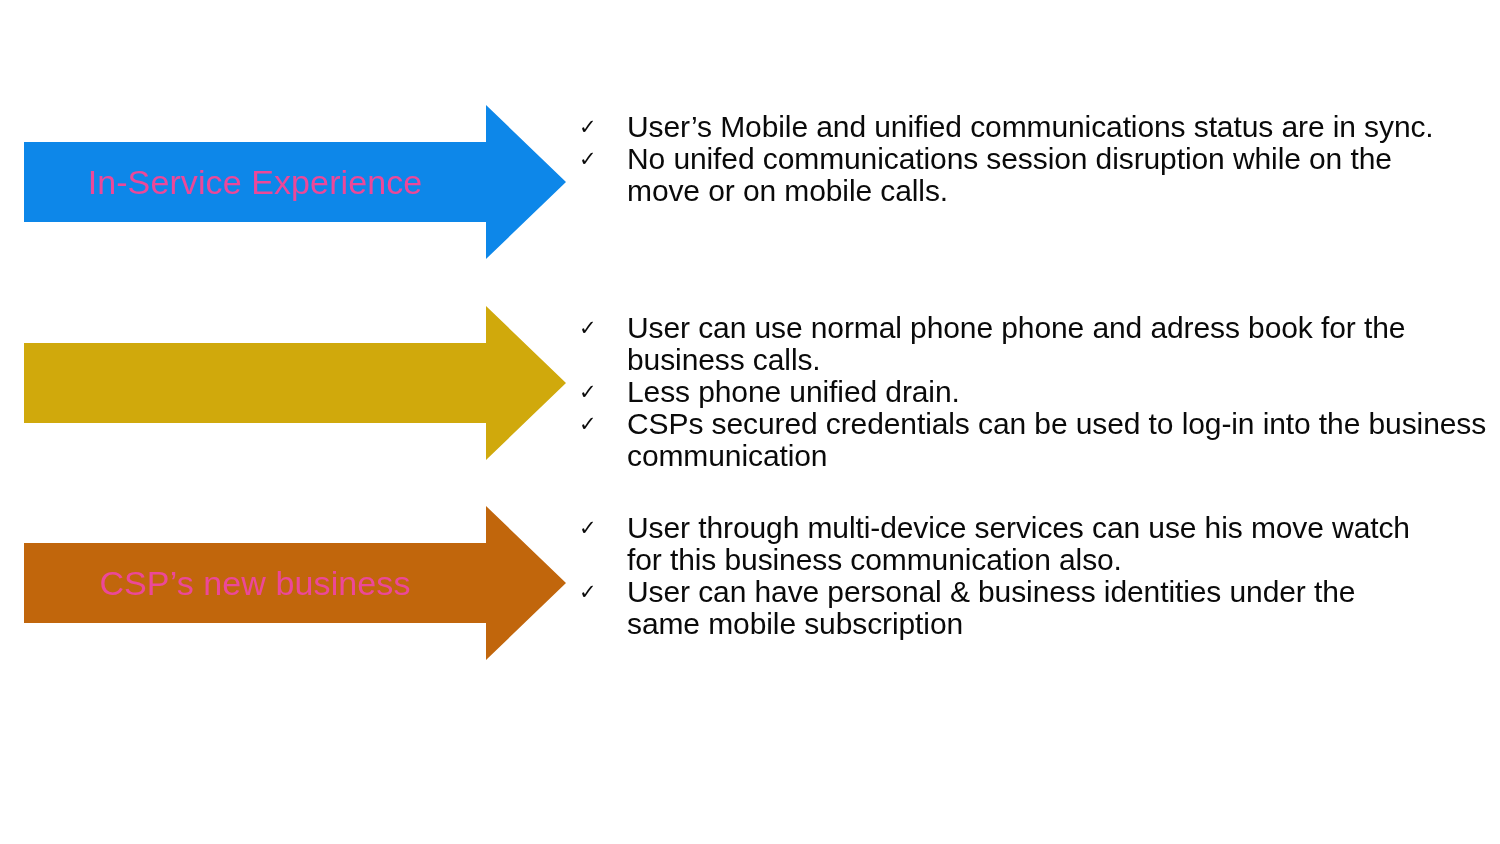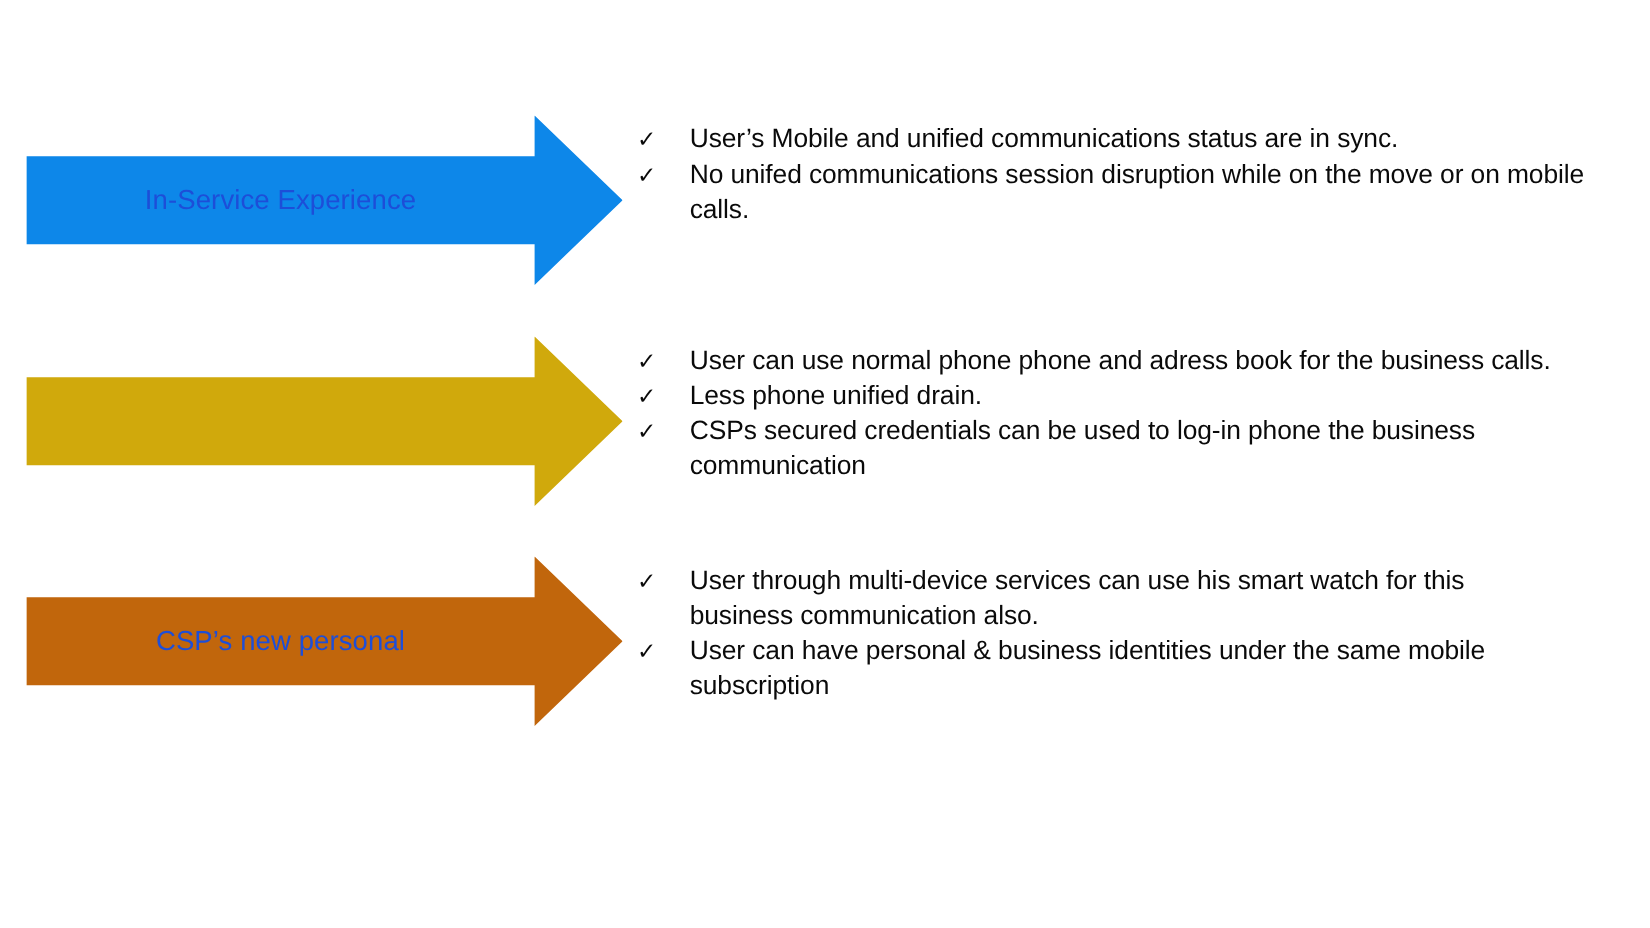--- a/index.html
+++ b/index.html
@@ -48,22 +48,22 @@
   }
   .arrow-label {
     position: absolute;
     left: 0;
     top: 0;
     width: 462px;   
     height: 154px;
     display: flex;
     align-items: center;
     justify-content: center;
-    color: #1d4ed8;
-    font-size: 25px;
+    color: #ec4899;
+    font-size: 34px;
     font-weight: 400;
     letter-spacing: 0.1px;
     line-height: 1.2;
     white-space: nowrap;
     pointer-events: none;
   }
 
   
   .bullets {
     position: absolute;
@@ -83,21 +83,21 @@
     font-size: 21px;
     line-height: 32px;
     color: #0a0a0a;
     font-family: "DejaVu Sans", sans-serif;
     text-align: left;
     padding-left: 4px;
     box-sizing: border-box;
   }
   .bullet-text {
     flex: 1 1 auto;
-    font-size: 24px;
+    font-size: 30px;
     line-height: 32px;
     color: #0a0a0a;
     letter-spacing: -0.1px;
   }
 
   
   .row-1 .bullets { width: 880px; }
   .row-2 .bullets { width: 912px; }
   .row-3 .bullets { width: 845px; }
 </style>
@@ -139,38 +139,38 @@
       <div class="bullet">
         <span class="bullet-check">✓</span>
         <span class="bullet-text">User can use normal phone phone and adress book for the business calls.</span>
       </div>
       <div class="bullet">
         <span class="bullet-check">✓</span>
         <span class="bullet-text">Less phone unified drain.</span>
       </div>
       <div class="bullet">
         <span class="bullet-check">✓</span>
-        <span class="bullet-text">CSPs secured credentials can be used to log-in phone the business communication</span>
+        <span class="bullet-text">CSPs secured credentials can be used to log-in into the business communication</span>
       </div>
     </div>
   </div>
 
   <div class="row row-3">
 
     <div class="arrow">
       <svg viewBox="0 0 542 154" preserveAspectRatio="none">
         <polygon points="0,37 462,37 462,0 542,77 462,154 462,117 0,117" fill="#C1660C" id="arrow-fill-2"></polygon>
       </svg>
-      <div class="arrow-label">CSP’s new personal</div>
+      <div class="arrow-label">CSP’s new business</div>
     </div>
 
     <div class="bullets">
       <div class="bullet">
         <span class="bullet-check">✓</span>
-        <span class="bullet-text">User through multi-device services can use his smart watch for this business communication also.</span>
+        <span class="bullet-text">User through multi-device services can use his move watch for this business communication also.</span>
       </div>
       <div class="bullet">
         <span class="bullet-check">✓</span>
         <span class="bullet-text">User can have personal &amp; business identities under the same mobile subscription</span>
       </div>
     </div>
   </div>
 
 </div>
 

